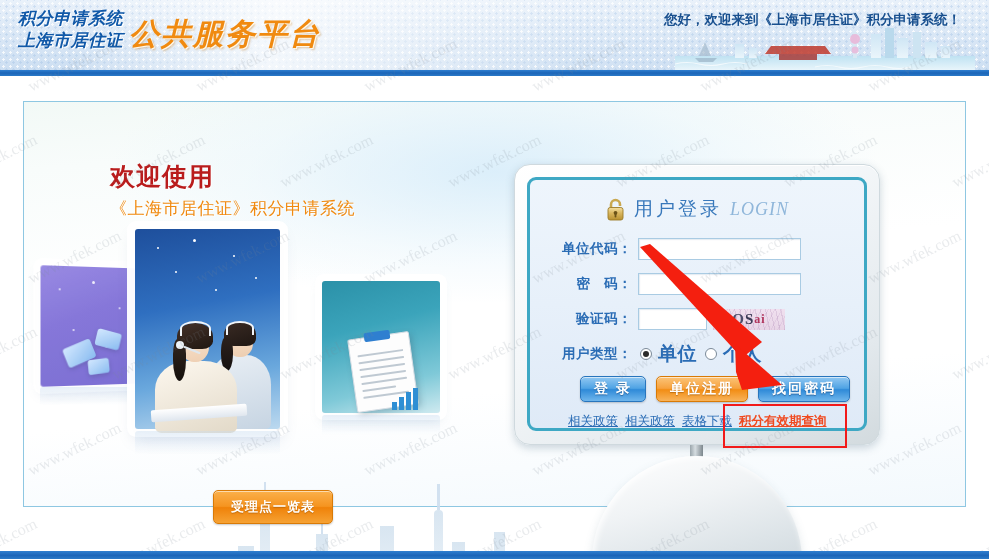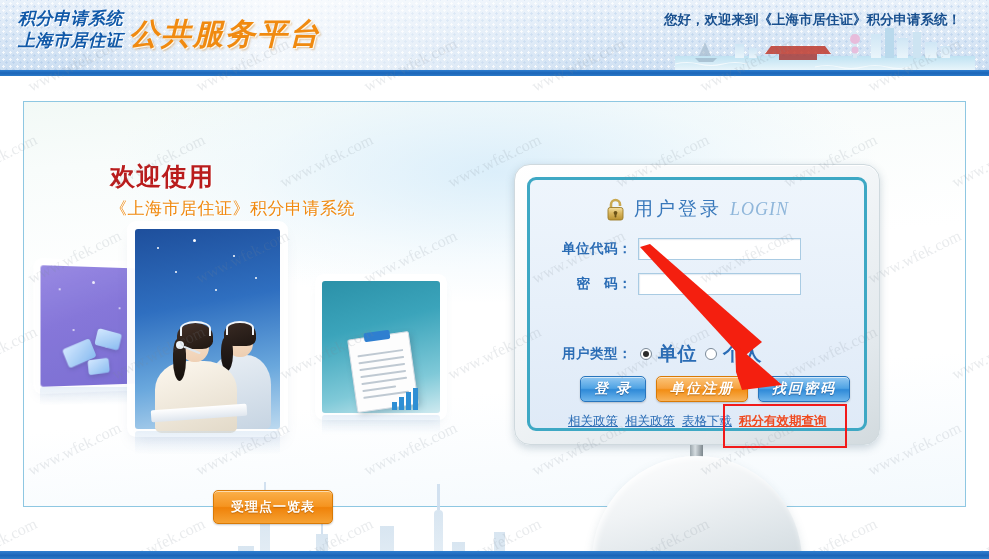--- a/index.html
+++ b/index.html
@@ -270,21 +270,21 @@
   }
   .radio.on::after {
     content: ""; width: 6px; height: 6px; border-radius: 50%; background: #2b2b2b;
   }
   .radio-text {
     font-size: 19px; color: #2a6cb5; font-weight: bold;
     margin-left: 6px; letter-spacing: .5px;
   }
 
   
-  #btn-row { position: absolute; left: 50px; top: 196px; display: flex; gap: 10px; font-style: italic; }
+  #btn-row { position: absolute; left: 50px; top: 196px; display: flex; gap: 10px; }
   .btn {
     height: 26px; border-radius: 5px; padding: 0 13px;
     display: flex; align-items: center; justify-content: center;
     font-size: 14px; font-weight: bold; color: #ffffff;
     letter-spacing: 2px; cursor: pointer; white-space: nowrap;
     text-shadow: 0 1px 1px rgba(20,60,110,.55);
   }
   .btn-blue {
     border: 1px solid #2875bd;
     background: linear-gradient(180deg,#92c8f2 0%, #4fa3e4 47%, #2f8ad8 53%, #6fb6ec 100%);
@@ -530,20 +530,30 @@
       <div class="form-row" id="f-unit">
         <span class="form-label">单位代码：</span>
         <input class="field" id="input-unit" type="text" value="" style="">
       </div>
 
       <div class="form-row" id="f-pass">
         <span class="form-label"><span class="sp">密</span><span>码：</span></span>
         <input class="field" id="input-pass" type="password" value="" style="">
       </div>
 
+      <div class="form-row" id="f-cap">
+        <span class="form-label">验证码：</span>
+        <input class="field" id="input-cap" type="text" value="" style="">
+        <span id="captcha">
+          <span class="c1">O</span>
+            <span class="c2">S</span>
+            <span class="c3">a</span>
+            <span class="c4">i</span>
+        </span>
+      </div>
 
       <div class="form-row" id="f-type">
         <span class="form-label">用户类型：</span>
         <span class="radio on"></span>
         <span class="radio-text">单位</span>
         <span class="radio"></span>
         <span class="radio-text">个人</span>
       </div>
 
       <div id="btn-row">

